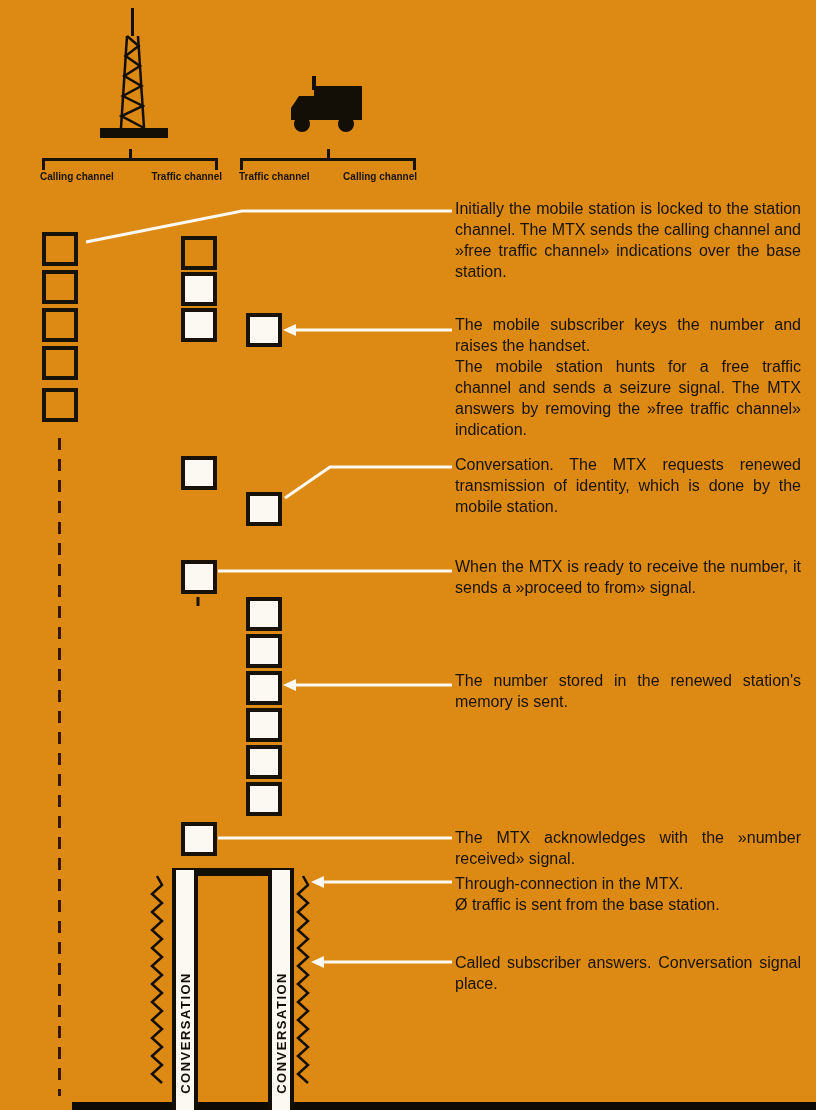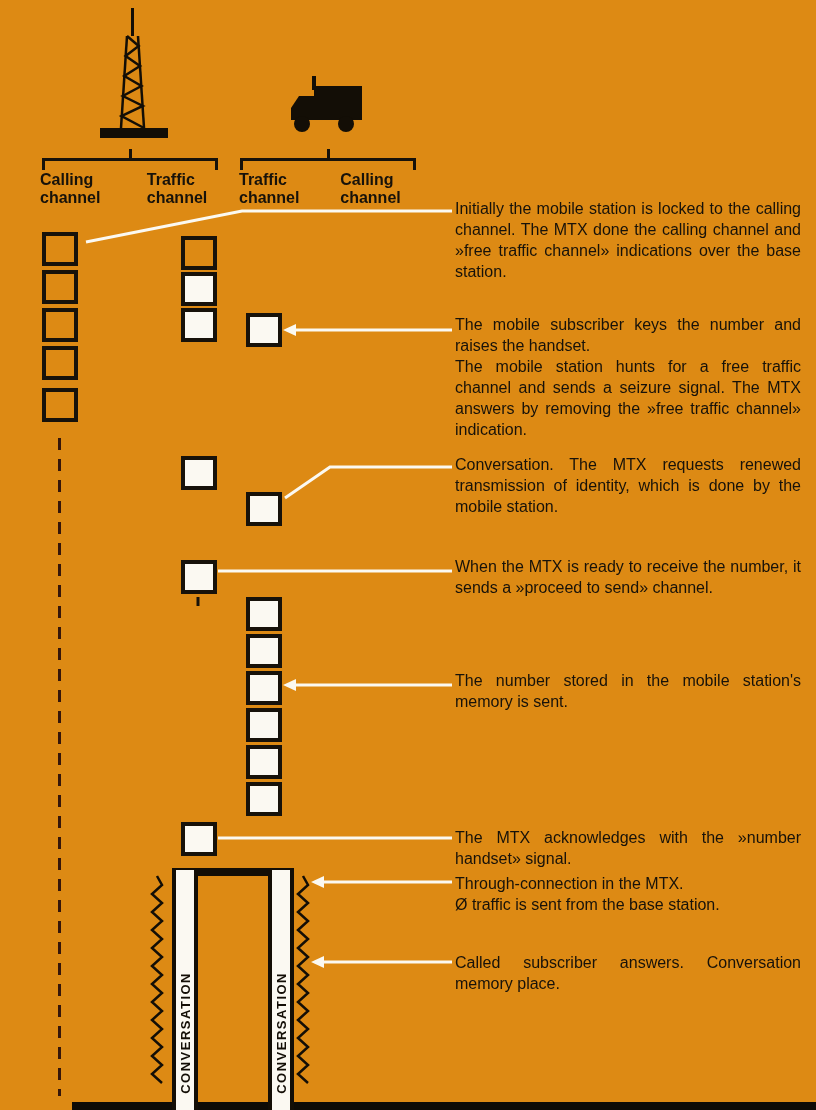--- a/index.html
+++ b/index.html
@@ -10,21 +10,21 @@
     font-family:"Liberation Sans","DejaVu Sans",sans-serif;
     color:#17120a;
   }
   .step {
     position:absolute; left:455px; width:346px;
     font-size:16px; line-height:21px; font-weight:500;
     text-align:justify; white-space:pre-line; color:#17120a;
   }
   .chan-labels {
     position:absolute; display:flex; justify-content:space-between;
-    font-size:16px; font-weight:bold; color:#17120a;gap:28px;
+    font-size:10px; font-weight:bold; color:#17120a;gap:28px;
   }
   .bracket { position:absolute; height:3px; background:#17120a; }
   .bracket .cap { position:absolute; top:2px; width:3px; height:10px; background:#17120a; }
   .bracket .cap.l { left:0; } .bracket .cap.r { right:0; }
   .bracket .tick { position:absolute; left:50%; top:-9px; width:3px; height:10px; margin-left:-1px; background:#17120a; }
   .sq { position:absolute; width:36px; height:34px; border:4px solid #17120a; background:transparent; }
   .sq.w { background:#fbf9f2; }
   .rail {
     position:absolute; top:870px; height:240px; width:26px;
     background:#fbf9f2; border-left:4px solid #130e06; border-right:4px solid #130e06;
@@ -137,22 +137,22 @@
   <polygon class="wf" points="283,685 296,679 296,691"></polygon>
   <line class="wl" x1="218" y1="838" x2="452" y2="838"></line>
   <line class="wl" x1="322" y1="882" x2="452" y2="882"></line>
   <polygon class="wf" points="311,882 324,876 324,888"></polygon>
   <line class="wl" x1="322" y1="962" x2="452" y2="962"></line>
   <polygon class="wf" points="311,962 324,956 324,968"></polygon>
   <path class="bz" d="M157 876 L162 885 L152 894 L162 903 L152 912 L162 921 L152 930 L162 939 L152 948 L162 957 L152 966 L162 975 L152 984 L162 993 L152 1002 L162 1011 L152 1020 L162 1029 L152 1038 L162 1047 L152 1056 L162 1065 L152 1074 L162 1083"></path>
   <path class="bz" d="M303 876 L308 885 L298 894 L308 903 L298 912 L308 921 L298 930 L308 939 L298 948 L308 957 L298 966 L308 975 L298 984 L308 993 L298 1002 L308 1011 L298 1020 L308 1029 L298 1038 L308 1047 L298 1056 L308 1065 L298 1074 L308 1083"></path>
 </svg>
 
-<div class="step" style="top:198px">Initially the mobile station is locked to the calling channel. The MTX done the calling channel and »free traffic channel» indications over the base station.</div>
+<div class="step" style="top:198px">Initially the mobile station is locked to the station channel. The MTX sends the calling channel and »free traffic channel» indications over the base station.</div>
 <div class="step" style="top:314px">The mobile subscriber keys the number and raises the handset.
 The mobile station hunts for a free traffic channel and sends a seizure signal. The MTX answers by removing the »free traffic channel» indication.</div>
 <div class="step" style="top:454px">Conversation. The MTX requests renewed transmission of identity, which is done by the mobile station.</div>
-<div class="step" style="top:556px">When the MTX is ready to receive the number, it sends a »proceed to send» channel.</div>
-<div class="step" style="top:670px">The number stored in the mobile station's memory is sent.</div>
-<div class="step" style="top:827px">The MTX acknowledges with the »number handset» signal.</div>
+<div class="step" style="top:556px">When the MTX is ready to receive the number, it sends a »proceed to from» signal.</div>
+<div class="step" style="top:670px">The number stored in the renewed station's memory is sent.</div>
+<div class="step" style="top:827px">The MTX acknowledges with the »number received» signal.</div>
 <div class="step" style="top:873px">Through-connection in the MTX.
 Ø traffic is sent from the base station.</div>
-<div class="step" style="top:952px">Called subscriber answers. Conversation memory place.</div>
+<div class="step" style="top:952px">Called subscriber answers. Conversation signal place.</div>
 
 </body></html>

